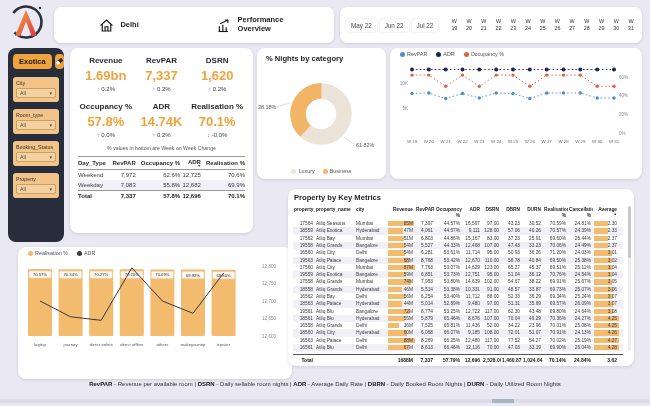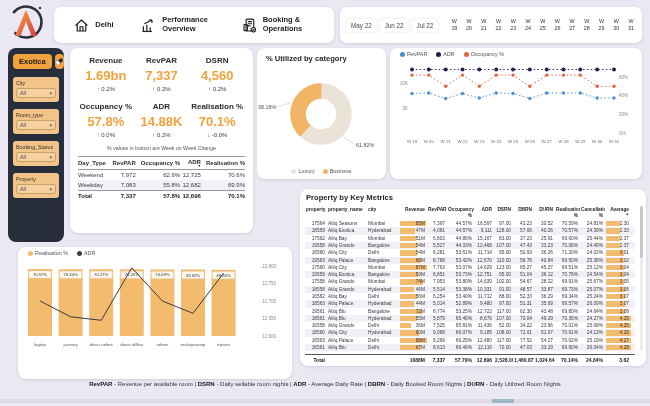--- a/index.html
+++ b/index.html
@@ -54,21 +54,21 @@
   .dot { display:inline-block; width:5px; height:5px; border-radius:50%; margin-right:2px; vertical-align:middle; }
 
   
   .trends-card { left:390px; top:48px; width:252px; height:131px; }
   .legend-row { display:flex; gap:9px; font-size:5.4px; color:#55555e; padding:3px 0 0 10px; align-items:center; }
 
   
   .platform-card { left:18px; top:247px; width:274px; height:132px; }
 
   
-  .property-card { left:300px; top:189px; width:346px; height:177px; }
+  .property-card { left:288px; top:189px; width:346px; height:177px; }
   .pt-wrap { position:absolute; left:5px; top:17px; width:330px; height:145px; overflow:hidden; }
   .pt-row { display:flex; font-size:4.8px; color:#3a3a42; align-items:stretch; }
   .pt-row.alt { background:#f1f0f6; }
   .pt-cell { flex:none; padding:1px 2px 0 1px; height:7.3px; line-height:6.4px; overflow:hidden; white-space:nowrap; position:relative; }
   .pt-head .pt-cell { font-weight:bold; color:#1e1e26; height:auto; line-height:1.15; white-space:normal; padding-bottom:2px; }
   .num { text-align:right; }
   .bar-cell .bar { position:absolute; left:1px; top:1px; bottom:1px; background:#f3bb6d; border-radius:0.5px; }
   .bar-cell span { position:relative; }
   .pt-total { position:absolute; left:5px; bottom:3px; width:330px; display:flex; font-size:5px; font-weight:bold; color:#17171d; border-top:0.7px solid #555; background:#fff; padding-top:1px; }
   .pt-scroll { position:absolute; right:3px; top:17px; width:3px; height:145px; background:#ececf1; border-radius:2px; }
@@ -112,30 +112,20 @@
     <svg viewBox="0 0 20 20" fill="none" stroke="#1c1c22" stroke-width="1.4">
       <path d="M4 17 V11"></path>
         <path d="M8 17 V9"></path>
         <path d="M12 17 V12"></path>
         <path d="M3 17 H14"></path>
       <path d="M5 8 L14 3.5"></path>
         <path d="M14 3.5 H10.5 M14 3.5 V7"></path>
     </svg>
     <span class="nav-label">Performance Overview</span>
   </div>
-  <div class="nav-item">
-    <svg viewBox="0 0 20 20" fill="none" stroke="#1c1c22" stroke-width="1.3">
-      <rect x="6" y="2.5" width="9" height="14" rx="1.5"></rect>
-        <path d="M8 5.5 H13 M8 8 H13 M8 10.5 H11"></path>
-      <rect x="3.5" y="9" width="4" height="7" rx="0.8"></rect>
-      <circle cx="14.5" cy="15" r="2.6" fill="#fff"></circle>
-        <path d="M13.4 15 l0.9 0.9 l1.5 -1.8"></path>
-    </svg>
-    <span class="nav-label">Booking &amp; Operations</span>
-  </div>
 </div>
 
 <div class="card date-card">
   <div style="display:flex">
       <div class="month-pill">May 22</div>
       <div class="month-pill">Jun 22</div>
       <div class="month-pill">Jul 22</div>
     </div>
   <div class="weeks">
       <div class="week-btn">
@@ -242,31 +232,31 @@
         <div class="kpi-value">1.69bn</div>
         <div class="kpi-delta"><span class="up">↑ </span><span>0.2%</span></div>
       </div>
       <div class="kpi">
         <div class="kpi-label">RevPAR</div>
         <div class="kpi-value">7,337</div>
         <div class="kpi-delta"><span class="up">↑ </span><span>0.2%</span></div>
       </div>
       <div class="kpi">
         <div class="kpi-label">DSRN</div>
-        <div class="kpi-value">4,560</div>
+        <div class="kpi-value">1,620</div>
         <div class="kpi-delta"><span class="up">↑ </span><span>0.2%</span></div>
       </div>
       <div class="kpi">
         <div class="kpi-label">Occupancy %</div>
         <div class="kpi-value">57.8%</div>
         <div class="kpi-delta"><span class="up">↑ </span><span>0.0%</span></div>
       </div>
       <div class="kpi">
         <div class="kpi-label">ADR</div>
-        <div class="kpi-value">14.88K</div>
+        <div class="kpi-value">14.74K</div>
         <div class="kpi-delta"><span class="up">↑ </span><span>0.2%</span></div>
       </div>
       <div class="kpi">
         <div class="kpi-label">Realisation %</div>
         <div class="kpi-value">70.1%</div>
         <div class="kpi-delta"><span class="down">↓ </span><span>-0.0%</span></div>
       </div>
     </div>
   <div class="kpi-note">% values in bottom are Week on Week Change</div>
   <table class="day-table">
@@ -299,21 +289,21 @@
           <td>7,337</td>
           <td>57.8%</td>
           <td>12,696</td>
           <td>70.1%</td>
         </tr>
       </tbody>
     </table>
 </div>
 
 <div class="card donut-card">
-  <div class="card-title">% Utilized by category</div>
+  <div class="card-title">% Nights by category</div>
   <div>
       <svg width="129" height="92" viewBox="0 0 129 92" style="position:absolute;top:20px;left:0">
         <circle cx="64" cy="46" r="23" fill="none" stroke="#ebe3d7" stroke-width="15.5"></circle>
         <circle cx="64" cy="46" r="23" fill="none" stroke="#f2b566" stroke-width="15.5" stroke-dasharray="55.2 89.3" transform="rotate(132.6 64 46)"></circle>
         <polyline points="19,39 33,35" fill="none" stroke="#b9b9c0" stroke-width="0.5"></polyline>
         <text x="1" y="41" font-size="5.4" fill="#55555e">38.18%</text>
         <polyline points="87,69 97,76" fill="none" stroke="#b9b9c0" stroke-width="0.5"></polyline>
         <text x="99" y="79" font-size="5.4" fill="#55555e">61.82%</text>
       </svg>
     </div>

